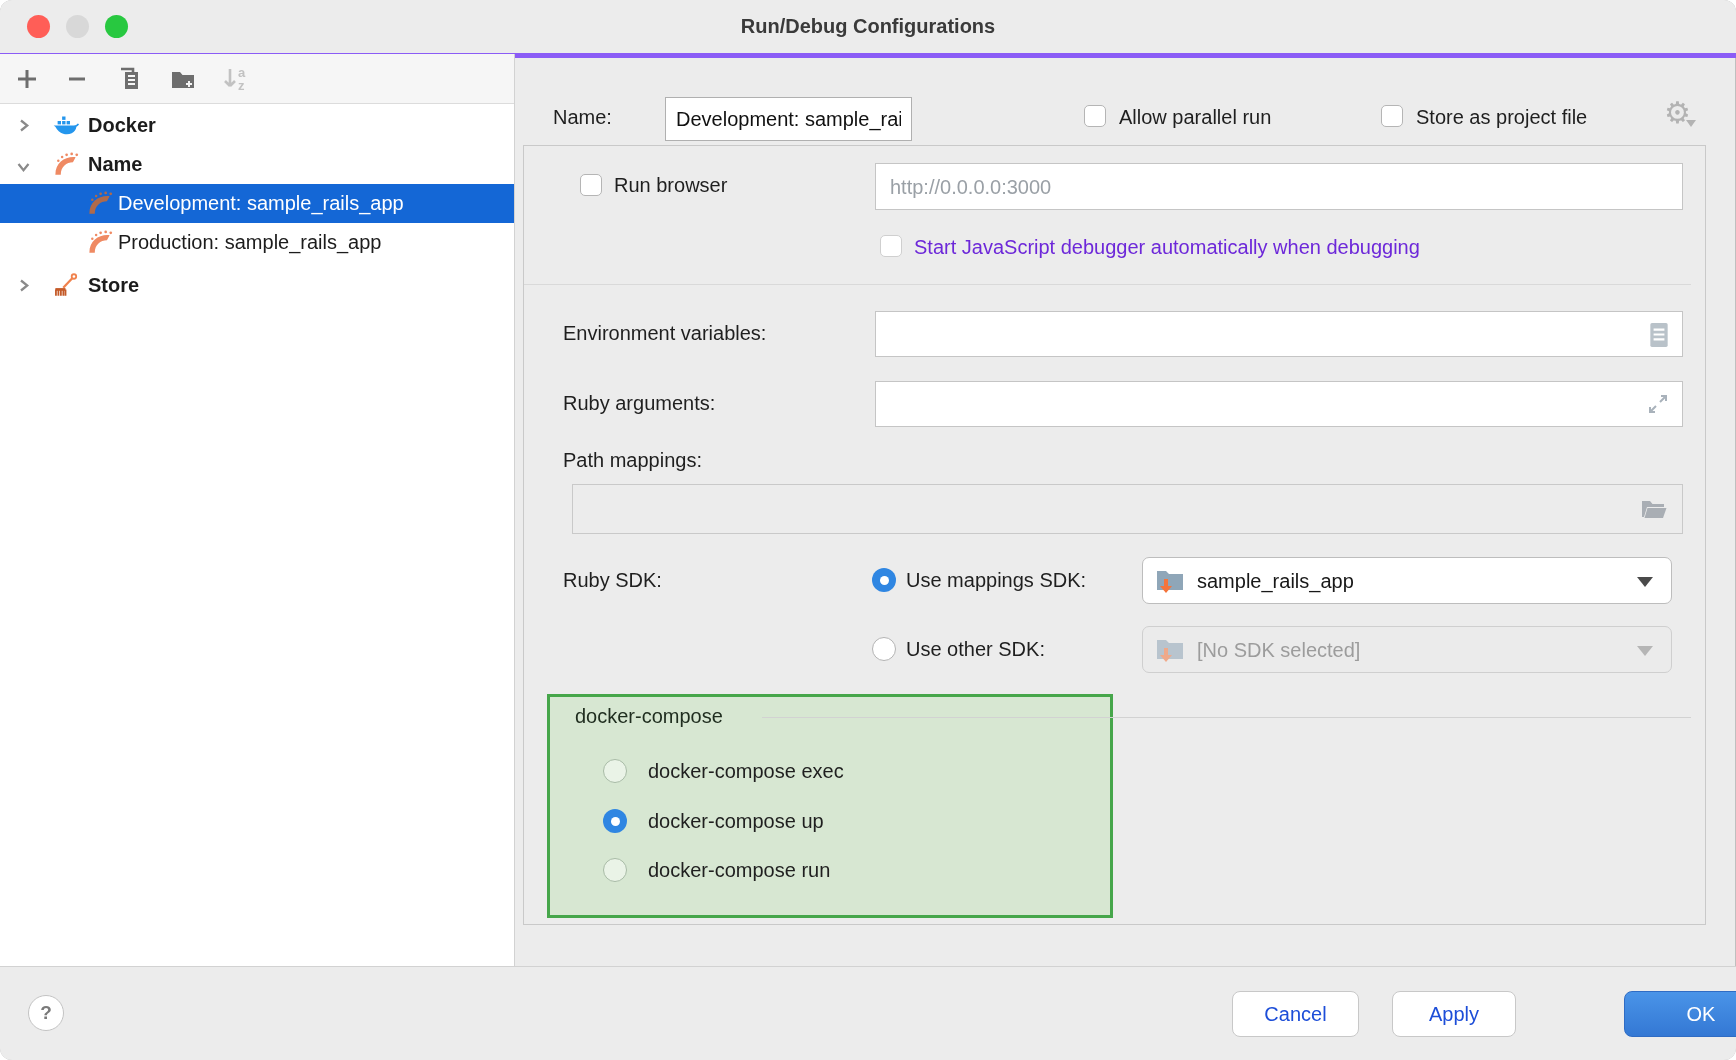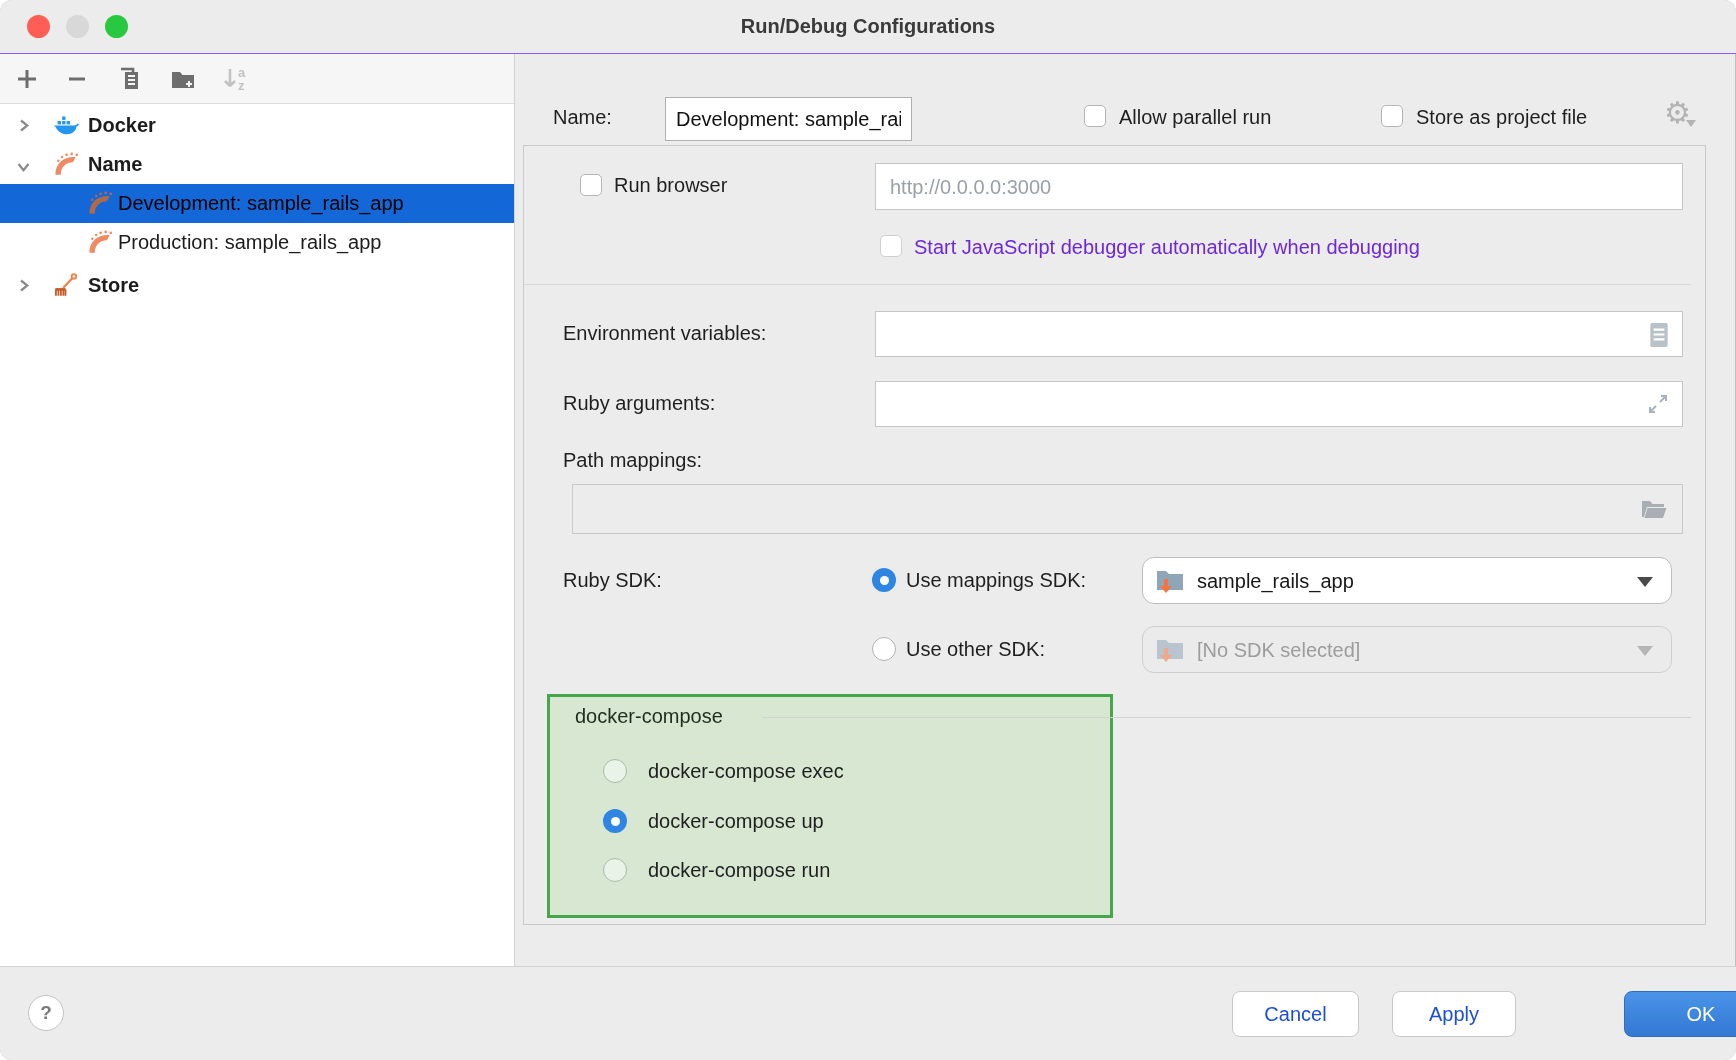--- a/index.html
+++ b/index.html
@@ -1,48 +1,48 @@
 <!DOCTYPE html>
 <html><head>
 <meta charset="utf-8">
 <style>
   html,body{margin:0;padding:0;background:#ffffff;font-family:"Liberation Sans",sans-serif;}
   .window{position:relative;width:1736px;height:1060px;background:#ececec;border-radius:12px;overflow:hidden;box-shadow:0 0 0 1px #bfbfbf inset;}
   
-  .titlebar{position:absolute;top:0;left:0;width:100%;height:53px;background:#ececec;border-bottom:1px solid #8b5cf6;}
+  .titlebar{position:absolute;top:0;left:0;width:100%;height:53px;background:#ececec;border-bottom:5px solid #8b5cf6;}
   .light{position:absolute;top:15px;width:23px;height:23px;border-radius:50%;}
   .title{position:absolute;top:0;left:0;width:100%;height:53px;line-height:53px;text-align:center;font-size:20px;font-weight:bold;color:#3a3a3a;}
   
   .left-panel{position:absolute;top:54px;left:0;width:514px;height:912px;background:#ffffff;border-right:1px solid #d2d2d2;}
   .tree-toolbar{position:absolute;top:0;left:0;width:100%;height:49px;background:#f6f6f6;border-bottom:1px solid #dcdcdc;}
   .tb-icon{position:absolute;top:12px;width:26px;height:26px;}
   .tree-row{position:absolute;left:0;width:514px;height:39px;}
   .tree-row.selected{background:#1467d6;}
   .chev{position:absolute;left:16px;top:12px;width:15px;height:15px;}
   .t-icon{position:absolute;top:6px;width:27px;height:27px;}
   .t-label{position:absolute;top:8px;font-size:20px;color:#1c1c1c;white-space:nowrap;}
   .t-label.bold{font-weight:bold;}
-  .t-label.white{color:#000000;}
+  .t-label.white{color:#ffffff;}
   .edit-link{position:absolute;left:26px;top:918px;font-size:20px;color:#2e71c9;cursor:pointer;white-space:nowrap;}
   
   .label{position:absolute;font-size:20px;color:#1f1f1f;white-space:nowrap;}
   .label.dim{color:#6d28d9;}
   .field{position:absolute;background:#ffffff;border:1px solid #c5c5c5;box-sizing:border-box;padding-left:44px;}
   .field.gray{background:transparent;border:1px solid #c9c9c9;}
   .field-text{position:absolute;top:50%;transform:translateY(-50%);left:14px;font-size:20px;color:#9aa0a6;white-space:nowrap;}
   .name-input{position:absolute;box-sizing:border-box;background:#fff;border:1px solid #b0b0b0;font-family:"Liberation Sans",sans-serif;font-size:20px;color:#111;padding:0 10px;outline:none;}
   .checkbox{position:absolute;width:22px;height:22px;box-sizing:border-box;border:1.5px solid #b5b5b5;border-radius:5px;background:#fff;}
   .checkbox.dim{border-color:#cfcfcf;}
   .radio{position:absolute;width:24px;height:24px;box-sizing:border-box;border:1.5px solid #b3b3b3;border-radius:50%;background:#fff;}
   .radio.green-bg{background:#eaf3e7;border-color:#a8bba6;}
   .radio.on{background:#2f86e2;border:none;}
   .radio.on::after{content:"";position:absolute;left:50%;top:50%;width:9px;height:9px;margin:-4.5px 0 0 -4.5px;border-radius:50%;background:#ffffff;}
   .pane{position:absolute;left:523px;top:145px;width:1183px;height:780px;border:1px solid #c9c9c9;box-sizing:border-box;}
   .sep{position:absolute;height:1px;background:#d9d9d9;}
-  .dropdown{position:absolute;width:530px;height:47px;box-sizing:border-box;background:#fff;border:1px solid #bdbdbd;border-radius:12px;}
+  .dropdown{position:absolute;width:530px;height:47px;box-sizing:border-box;background:#fff;border:1px solid #bdbdbd;border-radius:7px;}
   .dropdown.disabled{background:#ebebeb;border-color:#cfcfcf;}
   .dd-text{position:absolute;left:54px;top:50%;transform:translateY(-50%);font-size:20px;color:#181818;white-space:nowrap;}
   .dd-text.dim{color:#9c9c9c;}
   .caret{position:absolute;right:18px;top:50%;margin-top:-4px;width:0;height:0;border-left:8px solid transparent;border-right:8px solid transparent;border-top:10px solid #4a4a4a;}
   .caret.dim{border-top-color:#b5b5b5;}
   .green-box{position:absolute;left:547px;top:694px;width:566px;height:224px;box-sizing:border-box;border:3px solid #46a64a;background:#d7e7d2;}
   .dc-title{position:absolute;left:575px;top:705px;font-size:20px;color:#1f2d1f;}
   .gear-wrap{position:absolute;font-size:30px;color:#b3b3b3;line-height:30px;font-family:"DejaVu Sans",sans-serif;}
   .gear-caret{position:absolute;left:22px;top:22px;width:0;height:0;border-left:5px solid transparent;border-right:5px solid transparent;border-top:7px solid #b3b3b3;}
   

